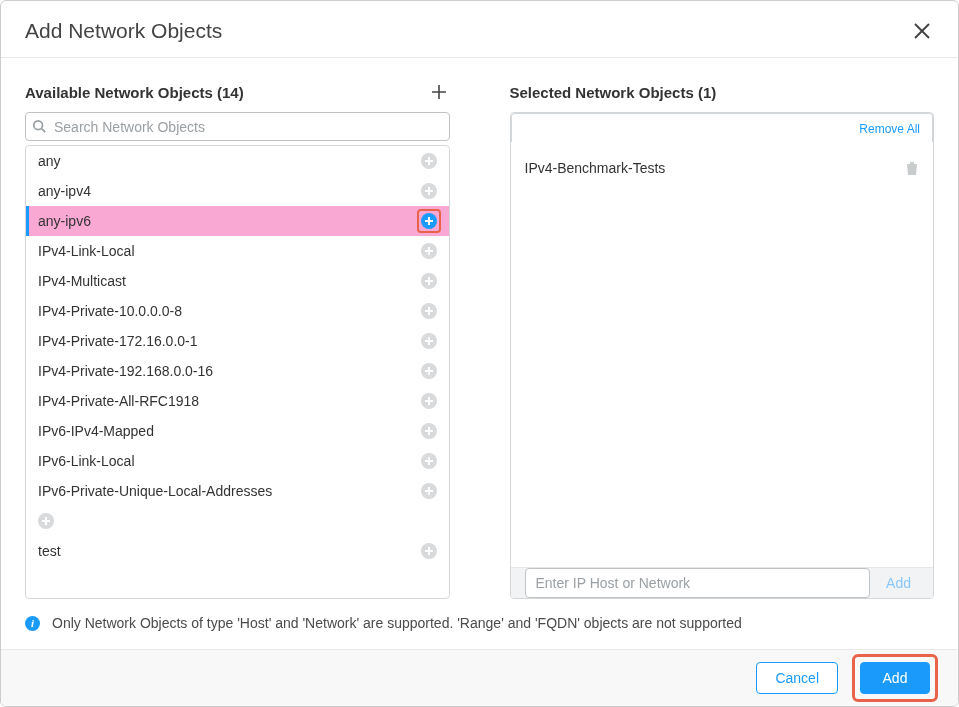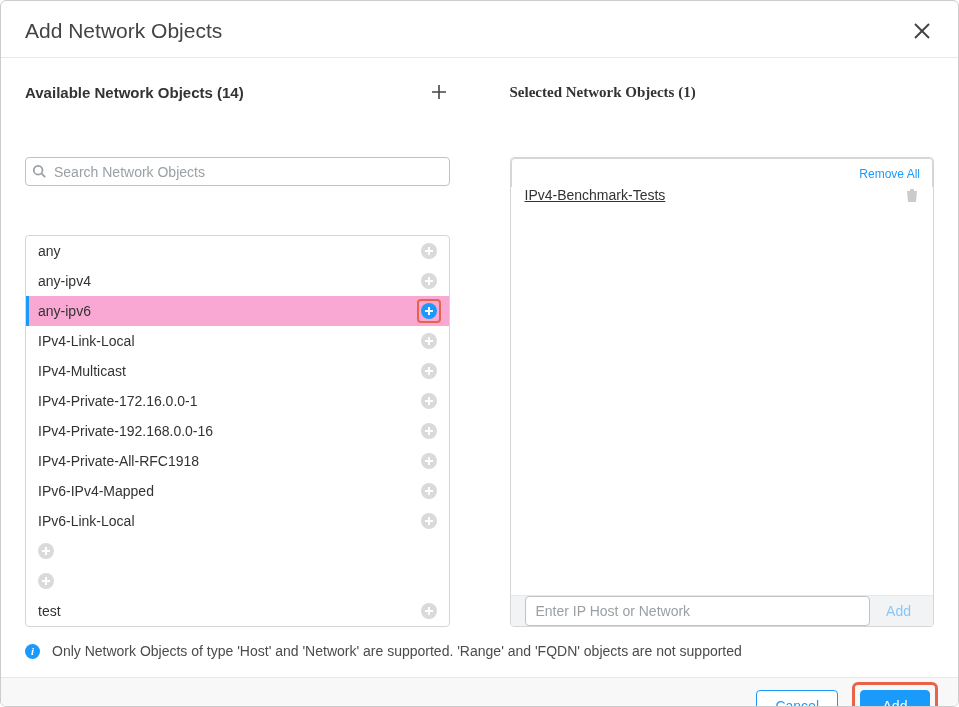--- a/index.html
+++ b/index.html
@@ -3,42 +3,42 @@
 <meta charset="utf-8">
 <style>
   * { box-sizing: border-box; }
   html, body { margin:0; padding:0; font-family: -apple-system, BlinkMacSystemFont, "Segoe UI", Arial, sans-serif; background:#fff; color:#3b3b3b; }
   .dialog { width:959px; height:707px; border:1px solid #ccc; border-radius:6px; position:relative; display:flex; flex-direction:column; overflow:hidden; }
   .header { display:flex; align-items:center; justify-content:space-between; padding:18px 24px 14px 24px; border-bottom:1px solid #e8e8e8; }
   .title { font-size:21px; font-weight:400; color:#444; }
   .close-btn { width:24px; height:24px; cursor:pointer; display:flex; align-items:center; justify-content:center; color:#555; }
   .close-btn svg { width:18px; height:18px; stroke:#444; stroke-width:2; fill:none; }
   .body { flex:1; display:flex; gap:60px; padding:20px 24px 0 24px; }
-  .panel { flex:1; display:flex; flex-direction:column; min-width:0;gap:45px; }
+  .panel { flex:1; display:flex; flex-direction:column; min-width:0; }
   .panel-header { display:flex; align-items:center; justify-content:space-between; height:28px; margin-bottom:6px; }
   .panel-title { font-size:15px; font-weight:600; color:#333; }
   .plus-btn { width:22px; height:22px; display:flex; align-items:center; justify-content:center; cursor:pointer; color:#444; }
   .plus-btn svg { width:18px; height:18px; stroke:#444; stroke-width:1.6; fill:none; }
   .search-wrap { position:relative; margin-bottom:4px; }
   .search-wrap input { width:100%; height:29px; border:1px solid #bfc3c6; border-radius:4px; padding:0 8px 0 28px; font-size:14px; color:#333; outline:none; }
   .search-wrap input::placeholder { color:#9aa0a4; }
   .search-wrap svg { position:absolute; left:7px; top:7px; width:14px; height:14px; stroke:#9aa0a4; stroke-width:2; fill:none; }
   .list-box { flex:1; border:1px solid #d4d7d9; border-radius:4px; overflow:hidden; background:#fff; }
   .list-row { display:flex; align-items:center; justify-content:space-between; padding:0 12px; height:30px; font-size:14px; color:#333; border-bottom:0; }
   .list-row.hovered { background:#f9a8d4; position:relative; }
   .list-row.hovered::before { content:""; position:absolute; left:0; top:0; bottom:0; width:3px; background:#1a9bfc; }
   .add-icon { width:16px; height:16px; border-radius:50%; background:#d8dadb; display:flex; align-items:center; justify-content:center; flex:0 0 auto; }
   .add-icon svg { width:10px; height:10px; stroke:#fff; stroke-width:2; fill:none; }
   .add-icon.active { background:#1a9bfc; }
   .highlight-box { padding:2px; border:2px solid #e9634a; border-radius:4px; margin-right:-4px; }
-  .selected-panel .panel-header { justify-content:space-between;font-family:Liberation Serif, serif; }
+  .selected-panel .panel-header { justify-content:space-between; }
   .remove-all { color:#1a9bfc; font-size:12px; cursor:pointer; text-align:right; padding:8px 12px 6px 0; border:1px solid #d4d7d9; border-bottom:none; border-radius:4px 4px 0 0; background:#fff; }
   .selected-box { border:1px solid #d4d7d9; border-radius:4px; flex:1; display:flex; flex-direction:column; overflow:hidden; }
   .selected-list { flex:1; }
-  .selected-row { display:flex; align-items:flex-start; justify-content:space-between; padding:0 14px; height:34px; font-size:14px; color:#333;text-decoration:underline; }
+  .selected-row { display:flex; align-items:flex-end; justify-content:space-between; padding:0 14px; height:34px; font-size:14px; color:#333; }
   .trash-icon { width:14px; height:16px; }
   .trash-icon svg { stroke:#c9cccd; fill:#c9cccd; }
   .enter-row { display:flex; align-items:center; gap:16px; padding:0 14px; background:#f2f3f4; border-top:1px solid #e6e8e9; }
   .enter-row input { flex:1; height:30px; border:1px solid #bfc3c6; border-radius:4px; padding:0 10px; font-size:14px; outline:none; }
   .enter-row input::placeholder { color:#9aa0a4; }
   .enter-add { color:#1a9bfc; opacity:0.5; font-size:14px; cursor:pointer; padding-right:8px; }
   .info-row { display:flex; align-items:center; gap:12px; padding:16px 24px 18px 24px; font-size:14px; color:#4b4b4b; }
   .info-icon { width:15px; height:15px; border-radius:50%; background:#1a9bfc; color:#fff; font-size:11px; font-weight:700; display:flex; align-items:center; justify-content:center; font-style:italic; font-family:Georgia, serif; flex:0 0 auto; }
   .footer { background:#f8f8f8; border-top:1px solid #e8e8e8; display:flex; justify-content:flex-end; align-items:center; gap:14px; padding:4px 20px; }
   .btn { height:32px; padding:0 18px; border-radius:4px; font-size:14px; cursor:pointer; display:flex; align-items:center; justify-content:center; }
@@ -122,20 +122,29 @@
           <div class="list-row">
             <span>IPv4-Multicast</span>
             <span class="add-icon">
               <svg viewBox="0 0 10 10">
                 <line x1="5" y1="1" x2="5" y2="9"></line>
                 <line x1="1" y1="5" x2="9" y2="5"></line>
               </svg>
             </span>
           </div>
           <div class="list-row">
+            <span>IPv4-Private-10.0.0.0-8</span>
+            <span class="add-icon">
+              <svg viewBox="0 0 10 10">
+                <line x1="5" y1="1" x2="5" y2="9"></line>
+                <line x1="1" y1="5" x2="9" y2="5"></line>
+              </svg>
+            </span>
+          </div>
+          <div class="list-row">
             <span>IPv4-Private-172.16.0.0-1</span>
             <span class="add-icon">
               <svg viewBox="0 0 10 10">
                 <line x1="5" y1="1" x2="5" y2="9"></line>
                 <line x1="1" y1="5" x2="9" y2="5"></line>
               </svg>
             </span>
           </div>
           <div class="list-row">
             <span>IPv4-Private-192.168.0.0-16</span>
@@ -167,20 +176,21 @@
           <div class="list-row">
             <span>IPv6-Link-Local</span>
             <span class="add-icon">
               <svg viewBox="0 0 10 10">
                 <line x1="5" y1="1" x2="5" y2="9"></line>
                 <line x1="1" y1="5" x2="9" y2="5"></line>
               </svg>
             </span>
           </div>
           <div class="list-row">
+            <span>IPv6-Private-Unique-Local-Addresses</span>
             <span class="add-icon">
               <svg viewBox="0 0 10 10">
                 <line x1="5" y1="1" x2="5" y2="9"></line>
                 <line x1="1" y1="5" x2="9" y2="5"></line>
               </svg>
             </span>
           </div>
           <div class="list-row">
             <span class="add-icon">
               <svg viewBox="0 0 10 10">

